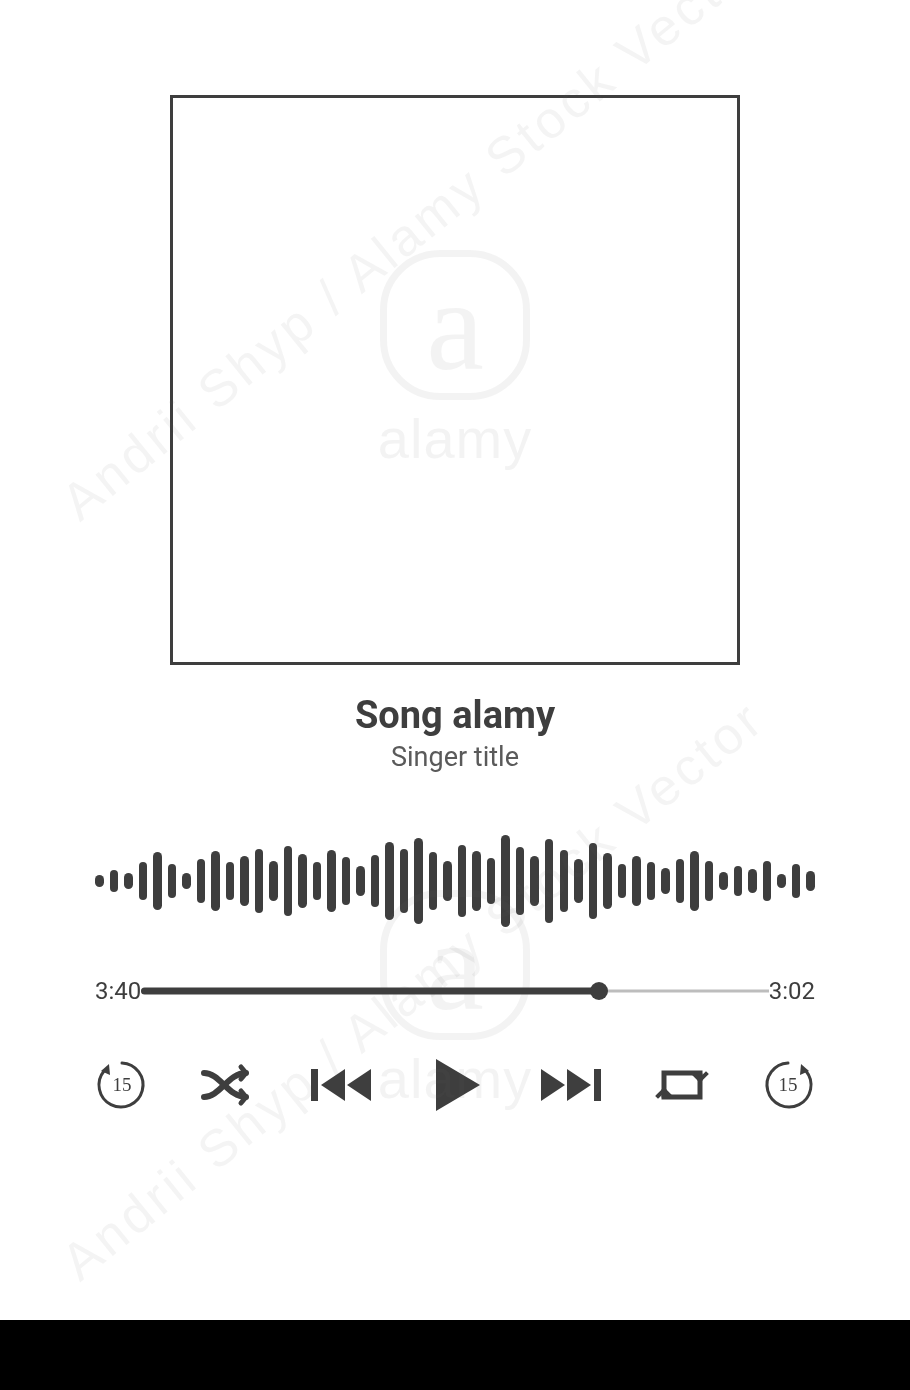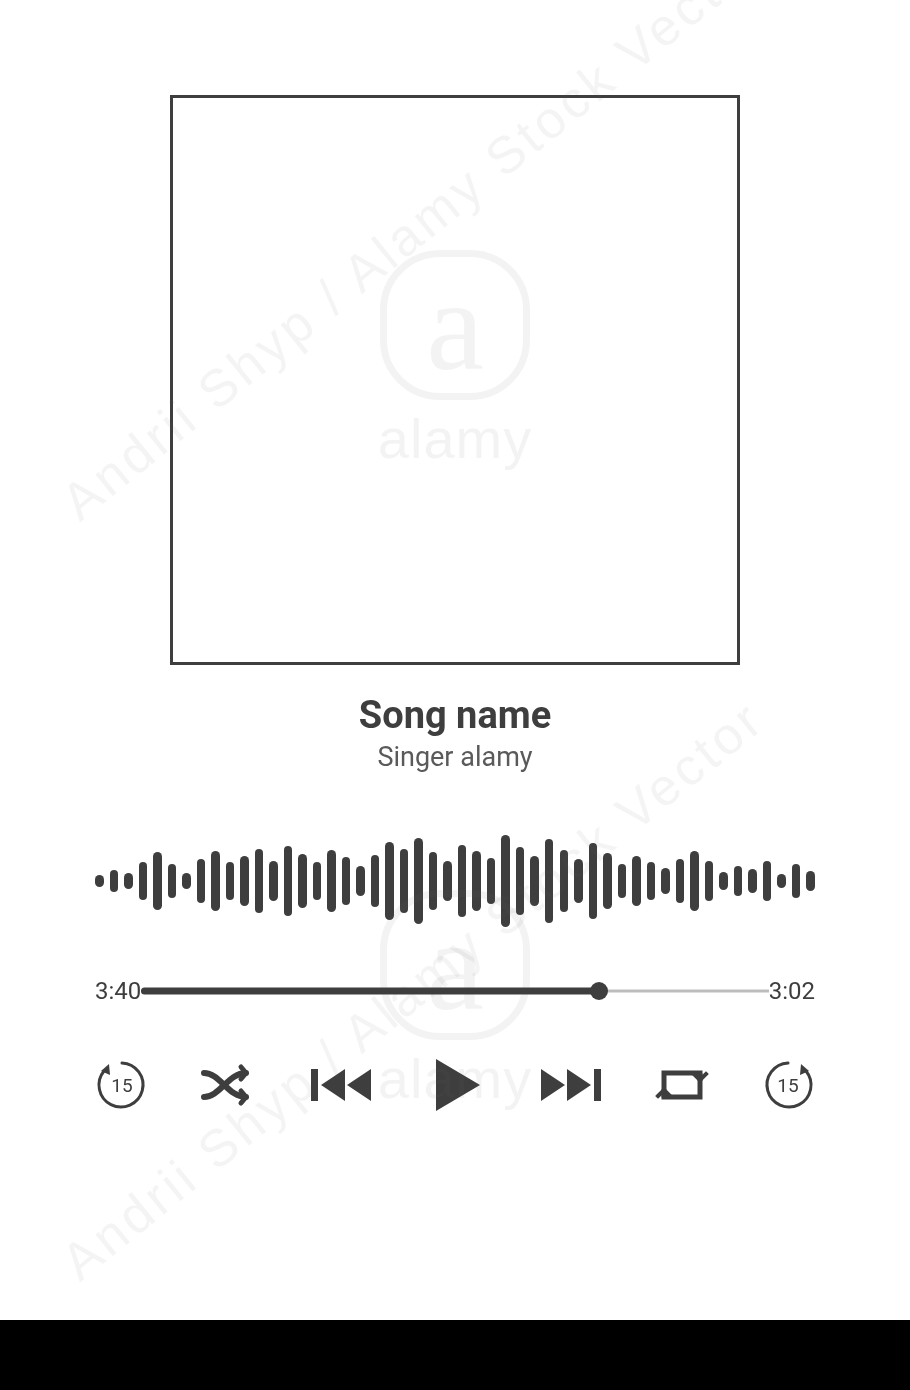--- a/index.html
+++ b/index.html
@@ -95,20 +95,21 @@
       width: 720px;
       display: flex;
       align-items: center;
       justify-content: space-between;
     }
     .ctrl-btn {
       cursor: pointer;
       display: flex;
       align-items: center;
       justify-content: flex-end;
+      font-family: Liberation Serif, serif;
     }
     .skip-circle {
       width: 54px;
       height: 54px;
       position: relative;
     }
     .skip-text {
       position: absolute;
       top: 50%; left: 50%;
       transform: translate(-50%, -50%);
@@ -172,22 +173,22 @@
   <div class="alamy-a">a</div>
   <div class="alamy-text">alamy</div>
 </div>
 <div class="alamy-logo" style="top:890px;">
   <div class="alamy-a">a</div>
   <div class="alamy-text">alamy</div>
 </div>
 
 <div class="album-art"></div>
 
-<div class="song-title">Song name</div>
-<div class="singer-name">Singer alamy</div>
+<div class="song-title">Song alamy</div>
+<div class="singer-name">Singer title</div>
 
 <div class="waveform" id="waveform">
     <div class="wave-bar" style="height: 12px;"></div>
     <div class="wave-bar" style="height: 22px;"></div>
     <div class="wave-bar" style="height: 16px;"></div>
     <div class="wave-bar" style="height: 38px;"></div>
     <div class="wave-bar" style="height: 58px;"></div>
     <div class="wave-bar" style="height: 34px;"></div>
     <div class="wave-bar" style="height: 16px;"></div>
     <div class="wave-bar" style="height: 44px;"></div>

